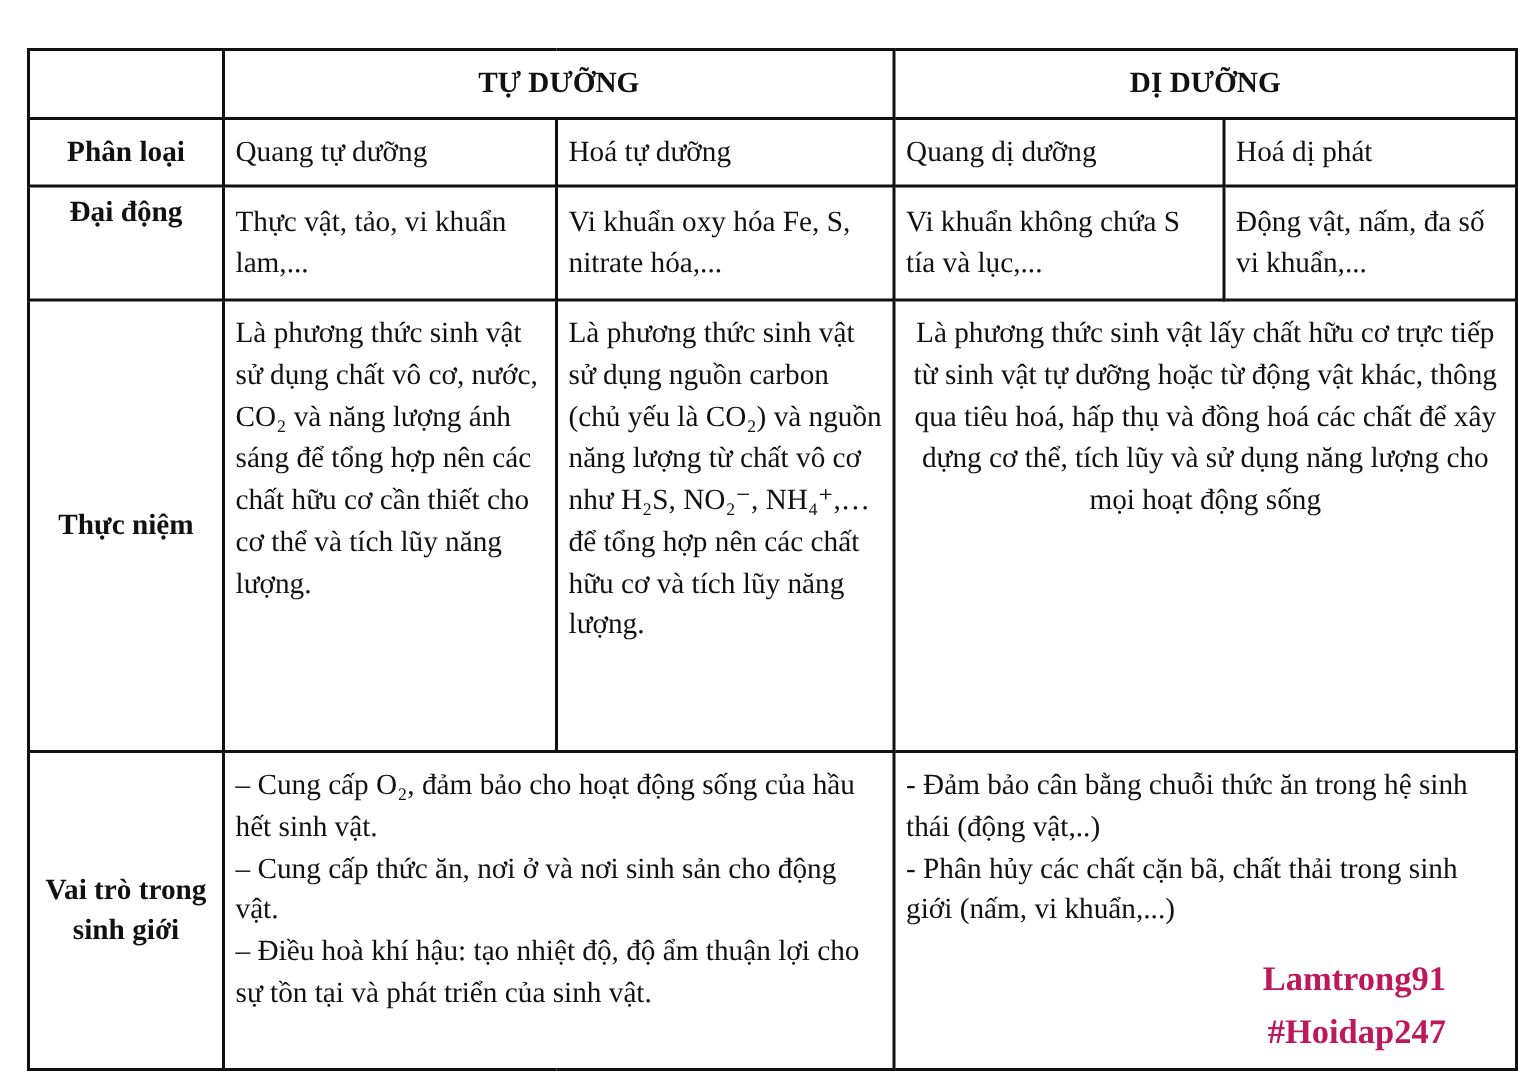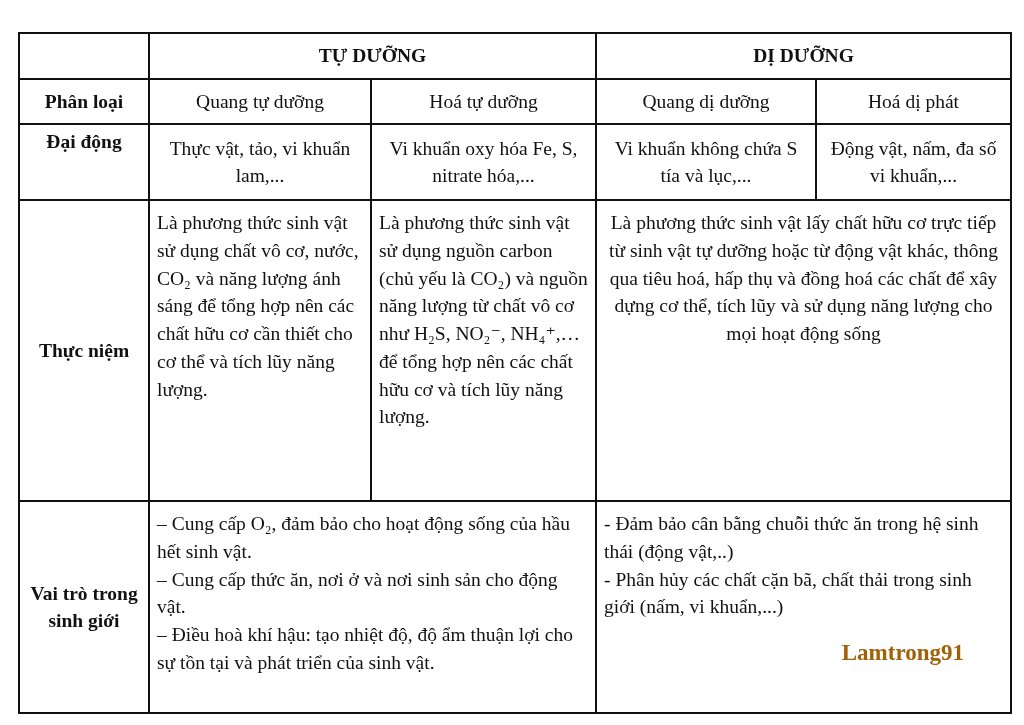--- a/index.html
+++ b/index.html
@@ -46,21 +46,20 @@
     vertical-align: middle;
   }
   td.row-label {
     font-weight: bold;
     text-align: center;
     vertical-align: middle;
     font-size: 20px;
     line-height: 1.45;
   }
   td.center-cell {
-    text-align: center;
     vertical-align: middle;
   }
   tr.r-phanloai td { height: 26px; }
   tr.r-daidien td { height: 58px; }
   tr.r-khainiem td { height: 283px; margin-top: 16px; }
   tr.r-vaitro td { height: 194px; }
 
   td.concept-cell {
     vertical-align: top;
     text-align: left;
@@ -80,21 +79,21 @@
 
   .watermark {
     position: absolute;
     right: 60px;
     top: 636px;
     width: 400px;
     text-align: right;
     font-weight: bold;
     font-size: 23px;
     line-height: 1.5;
-    color: #a16207;
+    color: #be185d;
   }
 </style>
 </head>
 <body>
 
 <div class="page">
 
   <table class="bio-table">
     <colgroup>
       <col class="c1">
@@ -139,15 +138,16 @@
 – Cung cấp thức ăn, nơi ở và nơi sinh sản cho động vật.
 – Điều hoà khí hậu: tạo nhiệt độ, độ ẩm thuận lợi cho sự tồn tại và phát triển của sinh vật.</td>
         <td class="role-cell preline" colspan="2">- Đảm bảo cân bằng chuỗi thức ăn trong hệ sinh thái (động vật,..)
 - Phân hủy các chất cặn bã, chất thải trong sinh giới (nấm, vi khuẩn,...)</td>
       </tr>
     </tbody>
   </table>
 
   <div class="watermark">
     <div>Lamtrong91</div>
+    <div>#Hoidap247</div>
   </div>
 
 </div>
 
 </body></html>

